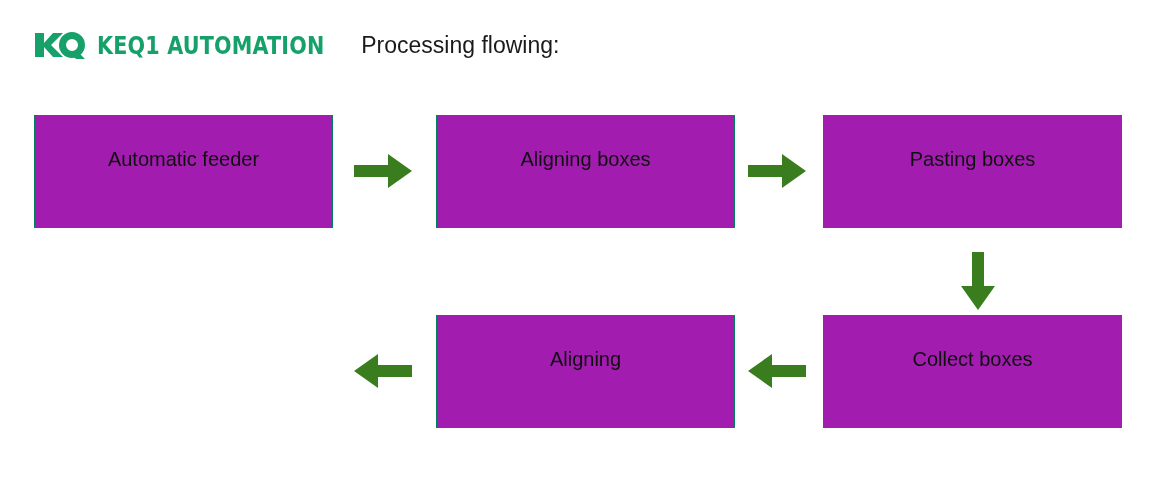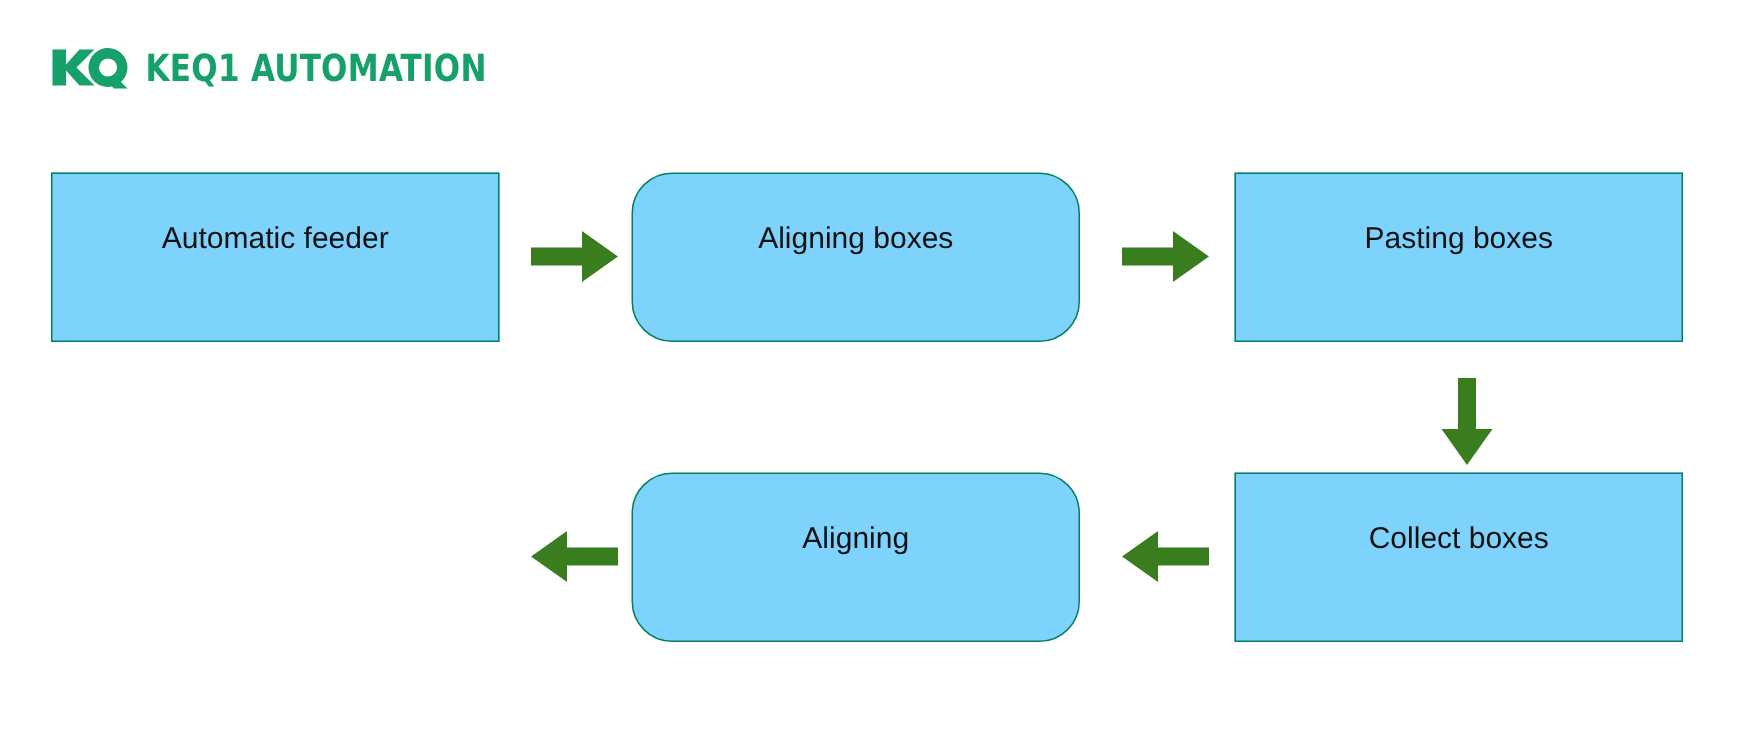--- a/index.html
+++ b/index.html
@@ -58,38 +58,38 @@
     top: 0;
     width: 1158px;
     height: 500px;
   }
   .flow-node {
     position: absolute;
     box-sizing: border-box;
     width: 299px;
     height: 113px;
     border: 1.6px solid #00805f;
-    background: #7dd3fc;
+    background: #a21caf;
     display: flex;
     align-items: center;
     justify-content: center;
   }
   .flow-node .node-label {
     font-size: 20px;
     color: #101010;
     line-height: 1;
     text-align: center;
     white-space: nowrap;
     position: relative;
     top: -13px;
   }
 
   
   .col-1 { left: 34px; }
-  .col-2 { left: 421px; border-radius: 27px; }
+  .col-2 { left: 436px; }
   .col-3 { left: 823px; }
   .row-1 { top: 115px; }
   .row-2 { top: 315px; }
 
   
   .flow-arrow {
     position: absolute;
     display: block;
   }
   .arrow-h { width: 62px; height: 44px; }
@@ -114,20 +114,21 @@
       <path d="M30 6 H50 L26 30 L50 54 H30 L6 30 Z" opacity="0"></path>
 
       <path d="M76 4 a26 26 0 1 1 -0.1 52 a26 26 0 0 1 0.1 -52 Z
                M76 18 a12 12 0 1 0 0.1 24 a12 12 0 0 0 -0.1 -24 Z"></path>
 
       <path d="M84 40 L102 58 H84 L74 48 Z"></path>
     </g>
   </svg>
 
   <div id="brand-name">KEQ1 AUTOMATION</div>
+  <div id="header-title">Processing flowing:</div>
 </div>
 
 <div id="flowchart">
 
   <div class="flow-node col-1 row-1">
     <span class="node-label">Automatic feeder</span>
   </div>
 
   <svg class="flow-arrow arrow-h arrow-r1" viewBox="0 0 62 44" aria-hidden="true">
     <path d="M2 16 H36 V5 L60 22 L36 39 V28 H2 Z" fill="#3a7d1f"></path>

